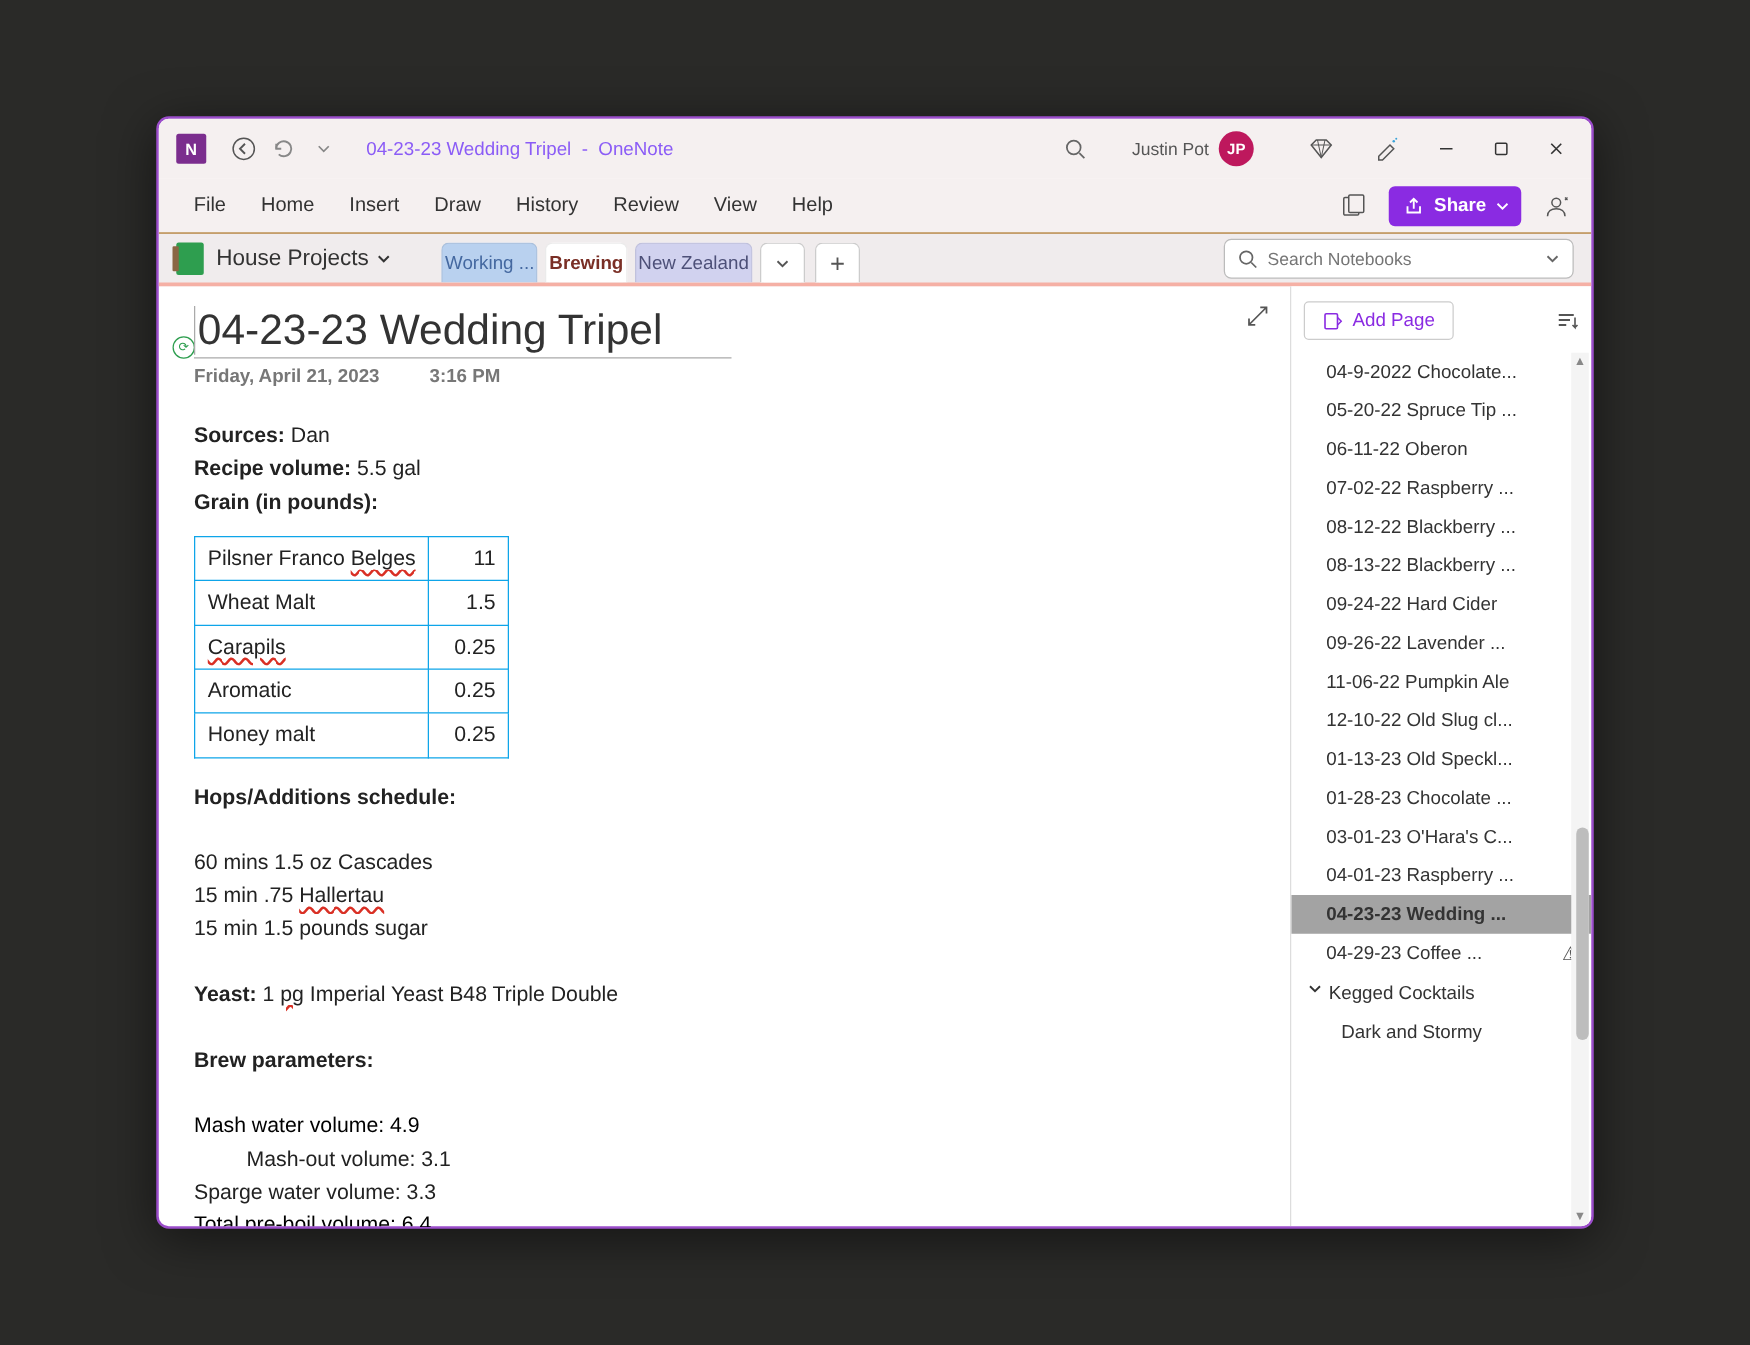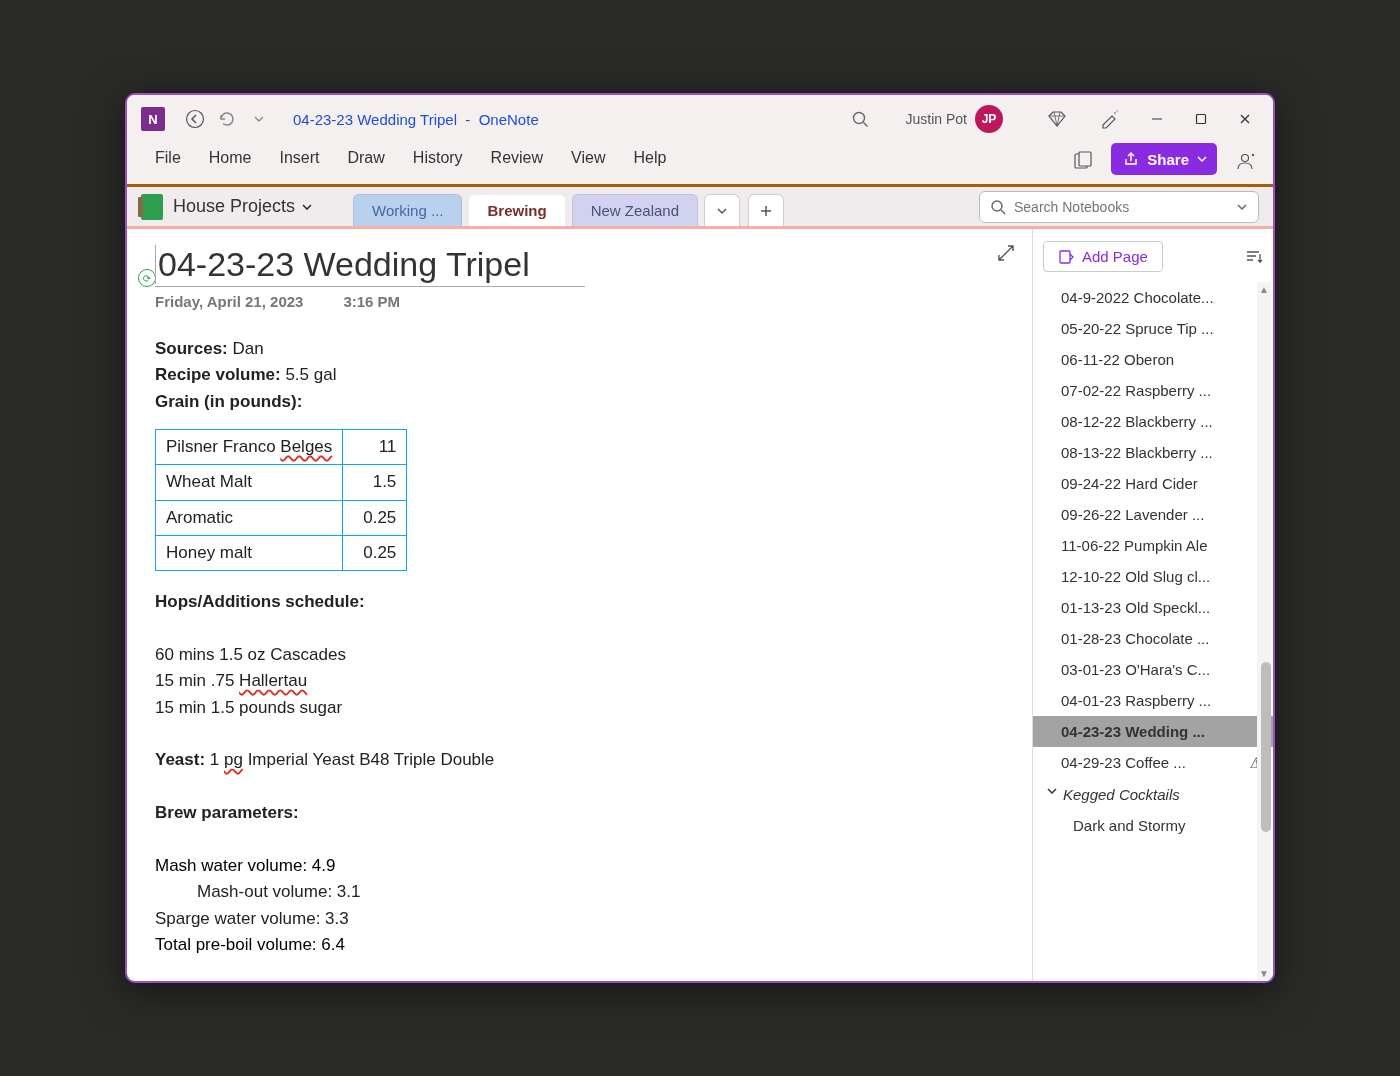--- a/index.html
+++ b/index.html
@@ -47,40 +47,40 @@
     }
     .tb-btn {
       width: 32px; height: 32px;
       display: flex; align-items: center; justify-content: center;
       color: #555; cursor: pointer;
       border-radius: 4px;
     }
     .title-text {
       margin-left: 18px;
       font-size: 15px;
-      color: #1d4ed8;
+      color: #8b5cf6;
     }
     .title-center { flex: 1; }
     .user-name { font-size: 14px; color: #555; margin-right: 8px; }
     .avatar {
       width: 28px; height: 28px; border-radius: 50%;
       background: #be185d; color: #fff;
       display: flex; align-items: center; justify-content: center;
       font-size: 12px; font-weight: 600;
     }
     .tb-right-icons { display: flex; align-items: center; gap: 6px; margin-left: 18px; }
     .window-btn { width: 44px; height: 40px; display:flex;align-items:center;justify-content:center;cursor:pointer;}
     
     .menu-bar {
       height: 44px;
       background: #f5f0f0;
       display: flex;
-      align-items: flex-start;
+      align-items: center;
       padding: 0 10px 0 14px;
-      border-bottom: 3px solid #a16207;
+      border-bottom: 1px solid #a16207;
     }
     .menu-item { padding: 6px 14px; font-size: 16px; color: #333; cursor: pointer; border-radius:4px;}
     .menu-spacer { flex: 1; }
     .pane-icon { width: 36px; height: 36px; display:flex;align-items:center;justify-content:center;cursor:pointer;border-radius:4px;color:#555;}
     .share-btn {
       background: #8a2be2;
       color: #fff;
       border-radius: 5px;
       height: 32px;
       padding: 0 10px 0 12px;
@@ -109,21 +109,21 @@
       content:"";position:absolute;left:-3px;top:3px;width:5px;height:20px;background:#8a6644;border-radius:1px;
     }
     .nb-name {
       font-size: 18px; color: #333; align-self: center;
       display:flex;align-items:center;gap:6px;cursor:pointer;
       margin-right: 40px;
     }
     .tabs { display: flex; gap: 6px; align-items: flex-end; }
     .tab {
       height: 32px;
-      padding: 0 18px;
+      padding: 0 2px;
       border-radius: 6px 6px 0 0;
       font-size: 15px;
       display: flex; align-items: center;
       cursor: pointer;
       border:1px solid rgba(0,0,0,0.08);
       border-bottom:none;
     }
     .tab-working { background: #b9d1ef; color:#4468a0;}
     .tab-brewing { background: #ffffff; color:#7a2f26; font-weight:600;}
     .tab-nz { background: #d1d2ef; color:#4d5078;}
@@ -177,21 +177,21 @@
       background:#fff;
     }
     .sort-icon { margin-left:auto; cursor:pointer;}
     .pages { flex:1; overflow-y:auto; position:relative;}
     .page-item {
       padding: 7px 10px 7px 28px; font-size:15px; color:#333;
       white-space:nowrap; overflow:hidden; text-overflow:ellipsis;
       cursor:pointer;
     }
     .page-item.active { background:#a3a3a3; font-weight:600;}
-    .page-item.group { padding-left:14px; display:flex; align-items:flex-start; gap:6px;font-style:italic;}
+    .page-item.group { padding-left:14px; display:flex; align-items:flex-start; gap:6px;}
     .page-item.sub { padding-left:40px;}
     .page-item .warn { float:right; color:#555;}
     .scroll-track {
       position:absolute; right:2px; top:0; bottom:0; width:14px;
       background:#f4f4f4;
     }
     .scroll-thumb {
       position:absolute; right:2px; width:10px;
       background:#bdbdbd; border-radius:5px;
     }
@@ -364,20 +364,24 @@
         <div><b>Grain (in pounds):</b></div>
         <table class="g-table">
           <tbody>
               <tr>
                 <td><span>Pilsner Franco </span><span class="spellwave">Belges</span></td>
                 <td>11</td>
               </tr>
           <tr>
                 <td><span>Wheat Malt</span></td>
                 <td>1.5</td>
+              </tr>
+          <tr>
+                <td><span class="spellwave">Carapils</span></td>
+                <td>0.25</td>
               </tr>
           <tr>
                 <td><span>Aromatic</span></td>
                 <td>0.25</td>
               </tr>
           <tr>
                 <td><span>Honey malt</span></td>
                 <td>0.25</td>
               </tr>
         </tbody>

